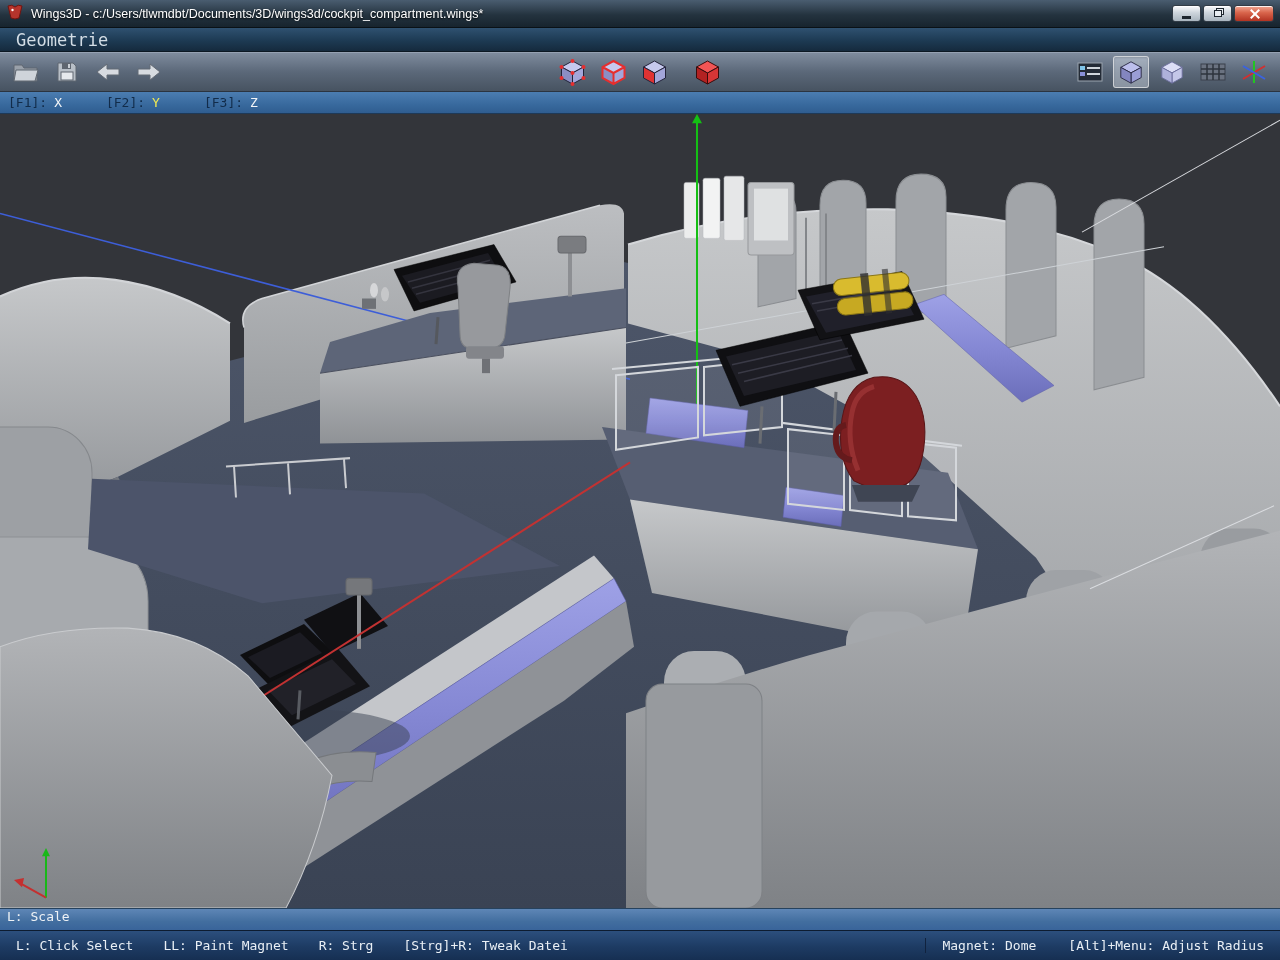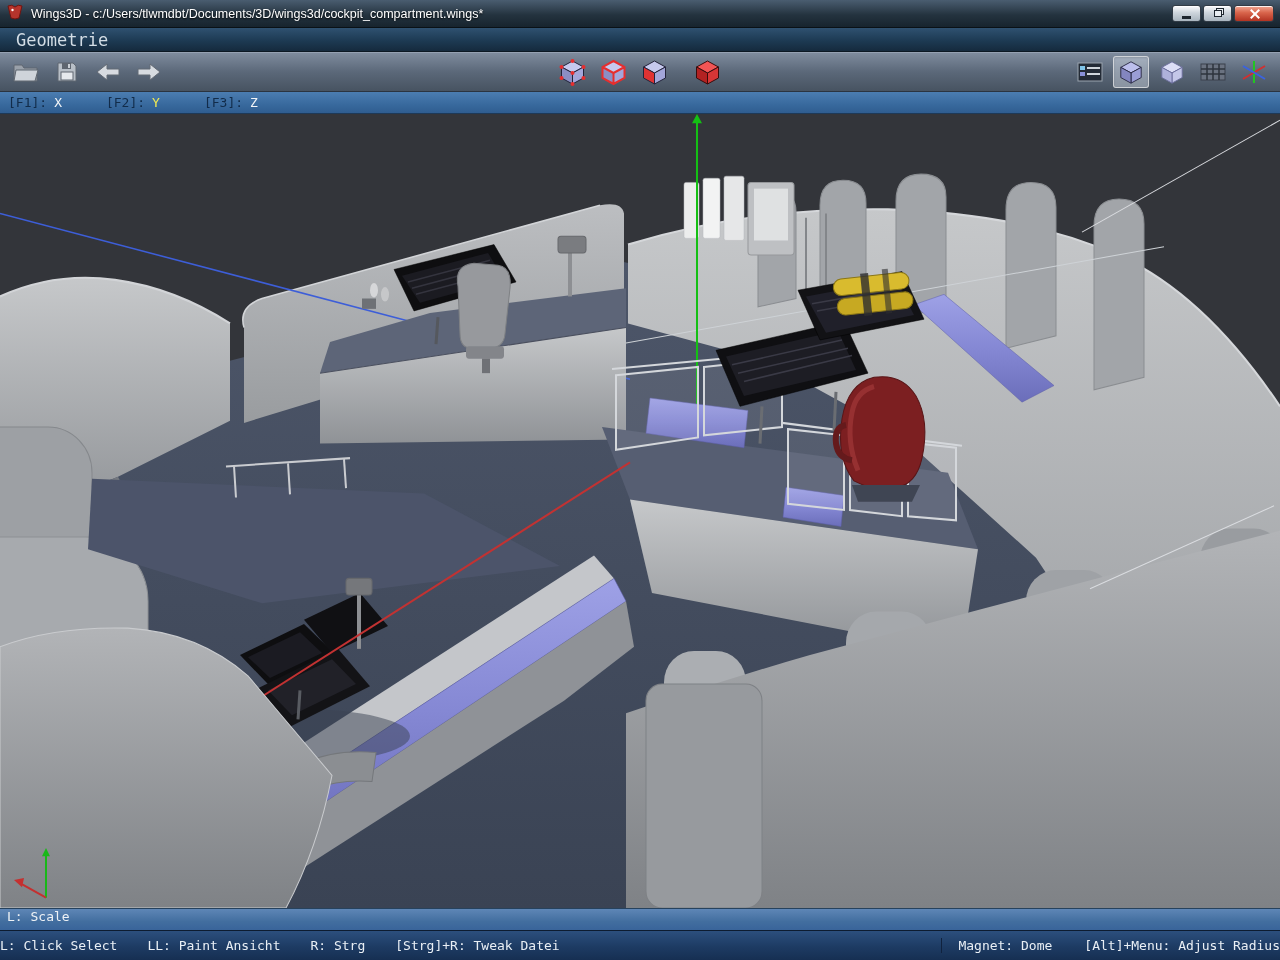--- a/index.html
+++ b/index.html
@@ -58,21 +58,21 @@
 
   
   .viewport{flex:1;position:relative;background:#33353a;overflow:hidden}
   .viewport svg{display:block;width:100%;height:100%}
 
   
   .statusbar{height:22px;background:linear-gradient(#5e86b6,#426e9f 60%,#39649a);
     border-top:1px solid #26425e;display:flex;align-items:flex-start;padding:0 7px;
     color:#eef2f6;font-size:13px}
   .commandbar{height:30px;background:linear-gradient(#2c4f7d,#1d3b63 55%,#162f52);
-    border-top:1px solid #0d1c30;display:flex;align-items:center;padding:0 0;
+    border-top:1px solid #0d1c30;display:flex;align-items:center;padding:0 16px;
     color:#e9eff5;font-size:13px}
   .cmd-left{display:flex;gap:30px;flex:1}
   .cmd-right{display:flex;gap:32px;padding-left:16px;border-left:1px solid #10223e}
 </style>
 </head>
 <body>
 
 <div class="window">
 
   <div class="titlebar">
@@ -436,21 +436,21 @@
     </svg>
   </div>
 
   <div class="statusbar">
     <span>L: Scale</span>
   </div>
 
   <div class="commandbar">
     <span class="cmd-left">
       <span>L: Click Select</span>
-      <span>LL: Paint Ansicht</span>
+      <span>LL: Paint Magnet</span>
       <span>R: Strg</span>
       <span>[Strg]+R: Tweak Datei</span>
     </span>
     <span class="cmd-right">
       <span>Magnet: Dome</span>
       <span>[Alt]+Menu: Adjust Radius</span>
     </span>
   </div>
 
 </div>

